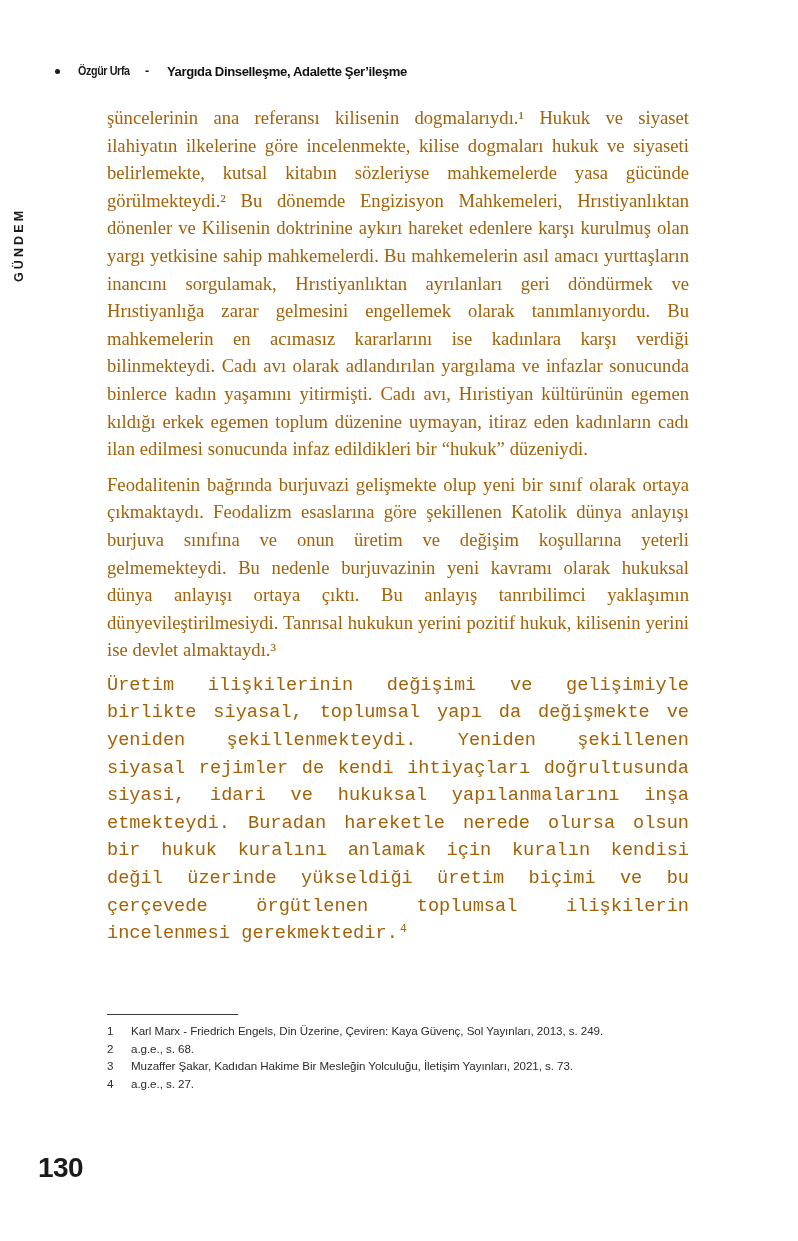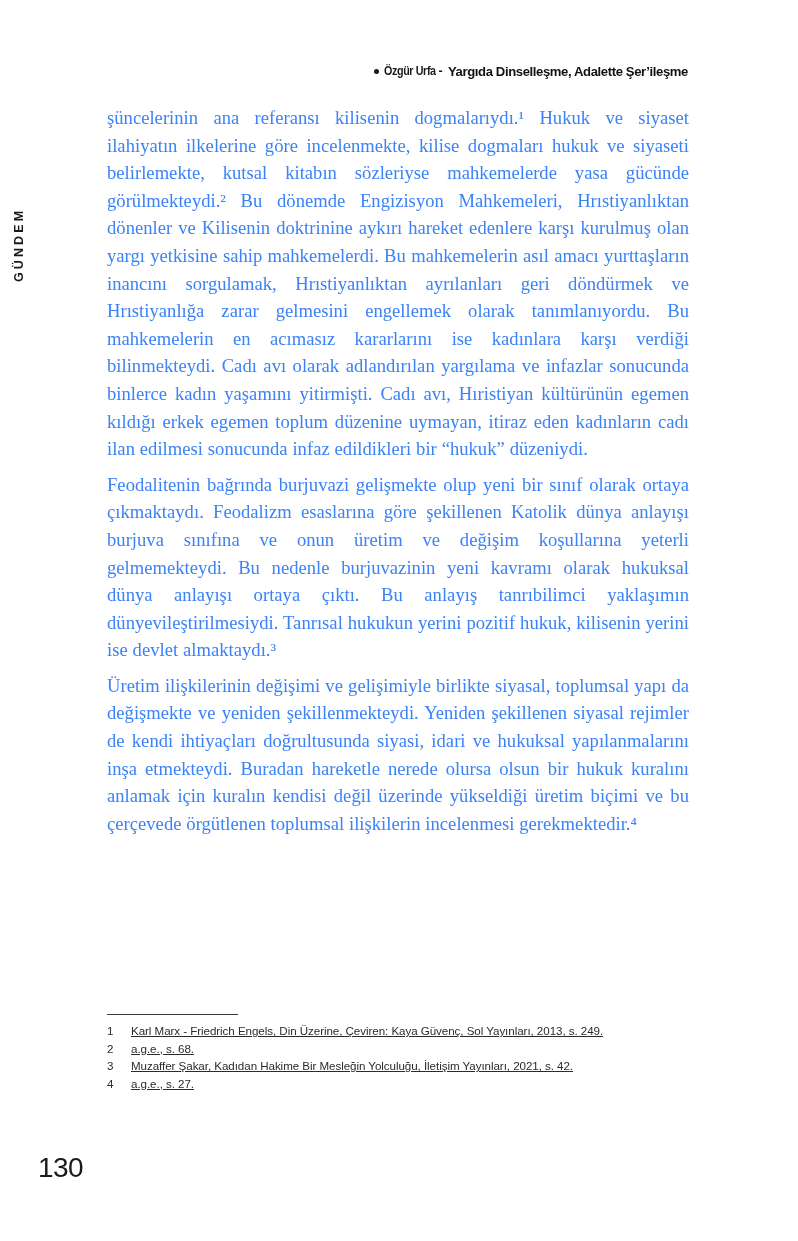--- a/index.html
+++ b/index.html
@@ -19,23 +19,22 @@
 
   
   .running-header {
     position: absolute;
     left: 55px;
     top: 60px;
     width: 640px;
     height: 22px;
     display: flex;
     align-items: center;
-    gap: 5px;
+    gap: 18px;
     font-family: "Liberation Sans", "DejaVu Sans", sans-serif;
-    justify-content: flex-end;
   }
   .header-bullet {
     width: 5px;
     height: 5px;
     border-radius: 50%;
     background: #1a1a1a;
     flex: none;
     margin-top: 1px;
   }
   .header-author {
@@ -92,23 +91,23 @@
   }
   .body-par {
     margin: 0 4px 8px 0;
     font-size: 18.6px;
     line-height: 27.6px;
     text-align: justify;
     text-justify: inter-word;
     letter-spacing: 0.02px;
     word-spacing: 0.2px;
     hyphens: manual;
-    color: #3b82f6;
+    color: #a16207;
   }
-  .body-par:last-child { margin-bottom: 0; }
+  .body-par:last-child { margin-bottom: 0; font-family: Liberation Mono, monospace; }
 
   
   .footnotes {
     position: absolute;
     left: 107px;
     top: 1014px;
     width: 590px;
     font-family: "Liberation Sans", "DejaVu Sans", sans-serif;
   }
   .footnote-rule {
@@ -125,31 +124,30 @@
     color: #2b2b2b;
     letter-spacing: -0.06px;
   }
   .footnote .fn-num {
     flex: none;
     width: 24px;
   }
   .footnote .fn-text {
     flex: 1;
     text-indent: -0.0px;
-    text-decoration: underline;
   }
 
   
   .folio {
     position: absolute;
     left: 38px;
     top: 1152px;
     font-family: "Liberation Sans", "DejaVu Sans", sans-serif;
     font-size: 28px;
-    font-weight: 400;
+    font-weight: 700;
     letter-spacing: -0.6px;
     color: #1a1a1a;
   }
 </style>
 </head>
 <body>
 
 <div class="page">
 
   <div class="running-header">
@@ -172,21 +170,21 @@
     <div class="footnote">
       <span class="fn-num">1</span>
       <span class="fn-text">Karl Marx - Friedrich Engels, Din Üzerine, Çeviren: Kaya Güvenç, Sol Yayınları, 2013, s. 249.</span>
     </div>
     <div class="footnote">
       <span class="fn-num">2</span>
       <span class="fn-text">a.g.e., s. 68.</span>
     </div>
     <div class="footnote">
       <span class="fn-num">3</span>
-      <span class="fn-text">Muzaffer Şakar, Kadıdan Hakime Bir Mesleğin Yolculuğu, İletişim Yayınları, 2021, s. 42.</span>
+      <span class="fn-text">Muzaffer Şakar, Kadıdan Hakime Bir Mesleğin Yolculuğu, İletişim Yayınları, 2021, s. 73.</span>
     </div>
     <div class="footnote">
       <span class="fn-num">4</span>
       <span class="fn-text">a.g.e., s. 27.</span>
     </div>
   </div>
 
   <div class="folio">130</div>
 
 </div>

